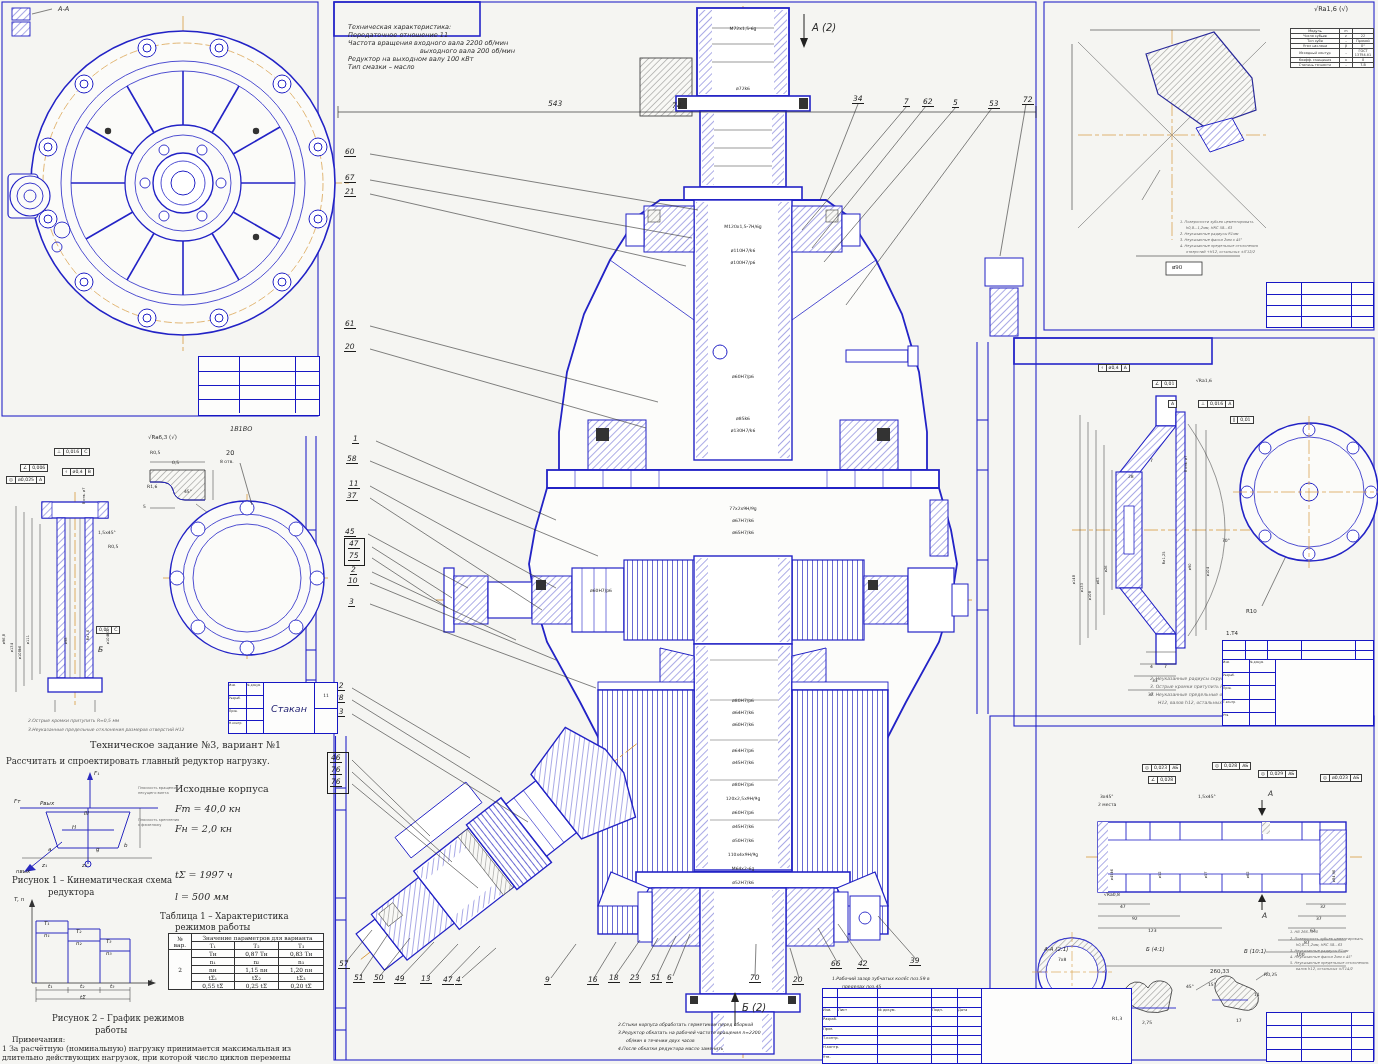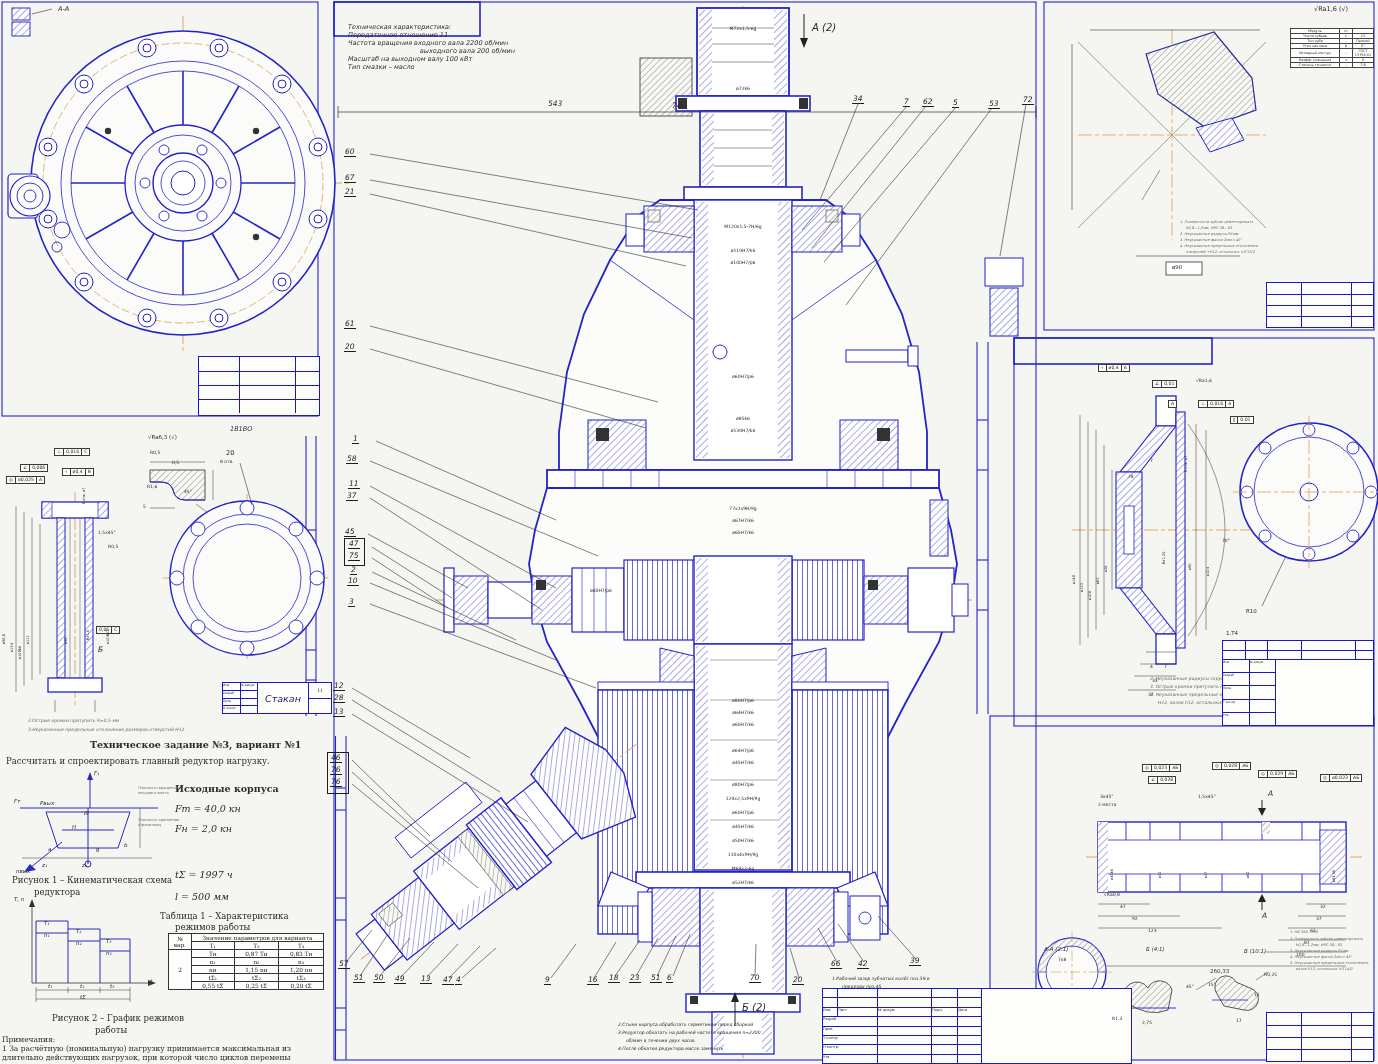--- a/index.html
+++ b/index.html
@@ -2,21 +2,21 @@
 <html><head>
 <meta charset="utf-8">
 <style>
   html,body{margin:0;padding:0;background:#dcdcda;}
   #canvas{position:relative;width:1378px;height:1064px;background:#f5f5f2;overflow:hidden;
           font-family:"DejaVu Sans",sans-serif;color:#2b2b2b;}
   #art{position:absolute;left:0;top:0;}
   .t{position:absolute;white-space:nowrap;line-height:1.15;}
   .t3{font-size:3.6px}.t4{font-size:4.5px}.t5{font-size:5.5px}.t6{font-size:6.5px}
   .t7{font-size:7.5px}.t8{font-size:8.5px}.t9{font-size:9.5px}.t10{font-size:10px}
-  .it{font-style:italic}.bold{font-weight:bold}
+  .it{font-style:italic}.bold{font-weight:normal}
   .ser{font-family:"DejaVu Serif",serif}
   .gray{color:#6a6a6a}
   .ctr{transform:translateX(-50%)}
   .rot{transform:rotate(-90deg);transform-origin:0 100%}
   .co{position:absolute;font-size:7.5px;font-style:italic;color:#1d1d1d;
       border-bottom:0.9px solid #1d1d1d;padding:0 1px;line-height:1.1;background:transparent}
   .cobox{position:absolute;border:0.9px solid #1d1d1d}
   .gdt{position:absolute;display:flex;align-items:stretch;border:0.9px solid #3a3a3a;
        background:#fcfcfa;font-size:4.6px;line-height:1.4}
   .gdt span{padding:0 2px;border-left:0.9px solid #3a3a3a}
@@ -528,21 +528,21 @@
   </g>
 </svg>
 
 <span class="t t6 it" style="left:58px;top:6px">А-А</span>
 
 <div>
   <span class="t t6 it" style="left:348px;top:24px">Техническая характеристика:</span>
   <span class="t t6 it" style="left:348px;top:32px">Передаточное отношение 11</span>
   <span class="t t6 it" style="left:348px;top:40px">Частота вращения входного вала 2200 об/мин</span>
   <span class="t t6 it" style="left:420px;top:48px">выходного вала 200 об/мин</span>
-  <span class="t t6 it" style="left:348px;top:56px">Масштаб на выходном валу 100 кВт</span>
+  <span class="t t6 it" style="left:348px;top:56px">Редуктор на выходном валу 100 кВт</span>
   <span class="t t6 it" style="left:348px;top:64px">Тип смазки – масло</span>
 </div>
 
 <span class="t t10 it" style="left:812px;top:22px">А (2)</span>
 <span class="t t10 it" style="left:742px;top:1002px">Б (2)</span>
 <span class="t t7 it" style="left:548px;top:100px">543</span>
 <span class="t t7 it" style="left:672px;top:102px">74</span>
 
 <span class="co" style="left:852px;top:95px">34</span>
 <span class="co" style="left:903px;top:98px">7</span>
@@ -721,21 +721,21 @@
 <span class="t t3 rot" style="left:14px;top:648px">ø134</span>
 <span class="t t3 rot" style="left:22px;top:655px">ø108k6</span>
 <span class="t t3 rot" style="left:30px;top:640px">ø111</span>
 <span class="t t3 rot" style="left:68px;top:640px">ø98</span>
 <span class="t t3 rot" style="left:90px;top:636px">Ra1,6</span>
 <span class="t t3 rot" style="left:110px;top:640px">ø104Н7</span>
 <span class="t t4" style="left:98px;top:530px">1,5х45°</span>
 <span class="t t4" style="left:108px;top:544px">R0,5</span>
 <span class="t t7 it" style="left:98px;top:646px">Б</span>
 
-<div class="tb" style="left:222px;top:682px;width:110px;height:32px;display:flex">
+<div class="tb" style="left:228px;top:682px;width:110px;height:52px;display:flex">
   <div style="width:34px;display:flex;flex-direction:column;font-size:3px;border-right:0.9px solid #1717c4">
     <div class="tbrow" style="flex:1;border-top:none">
           <div class="tbc" style="flex:1">Изм.</div>
           <div class="tbc" style="flex:1">№ докум.</div>
         </div>
     <div class="tbrow" style="flex:1">
           <div class="tbc" style="flex:1">Разраб.</div>
           <div class="tbc" style="flex:1"></div>
         </div>
     <div class="tbrow" style="flex:1">
@@ -781,26 +781,26 @@
 
 <div>
   <span class="t t9 ser bold" style="left:90px;top:740px">Техническое задание №3, вариант №1</span>
   <span class="t t8 ser" style="left:6px;top:757px">Рассчитать и спроектировать главный редуктор нагрузку.</span>
   <span class="t t9 ser bold" style="left:175px;top:784px">Исходные корпуса</span>
   <span class="t t9 ser it" style="left:175px;top:804px">Fт = 40,0 кн</span>
   <span class="t t9 ser it" style="left:175px;top:824px">Fн = 2,0 кн</span>
   <span class="t t9 ser it" style="left:175px;top:870px">tΣ = 1997 ч</span>
   <span class="t t9 ser it" style="left:175px;top:892px">l = 500 мм</span>
   <span class="t t8 ser" style="left:12px;top:876px">Рисунок 1 – Кинематическая схема</span>
-  <span class="t t8 ser" style="left:34px;top:888px">редуктора</span>
+  <span class="t t8 ser" style="left:48px;top:888px">редуктора</span>
   <span class="t t8 ser" style="left:160px;top:912px">Таблица 1 – Характеристика</span>
   <span class="t t8 ser" style="left:175px;top:923px">режимов работы</span>
   <span class="t t8 ser" style="left:52px;top:1014px">Рисунок 2 – График режимов</span>
   <span class="t t8 ser" style="left:95px;top:1026px">работы</span>
-  <span class="t t7 ser" style="left:2px;top:1036px">Примечания:</span>
+  <span class="t t7 ser" style="left:12px;top:1036px">Примечания:</span>
   <span class="t t7 ser" style="left:2px;top:1045px">1 За расчётную (номинальную) нагрузку принимается максимальная из</span>
   <span class="t t7 ser" style="left:2px;top:1054px">длительно действующих нагрузок, при которой число   циклов перемены</span>
 
   <span class="t t5 it" style="left:94px;top:770px">F₁</span>
   <span class="t t5 it" style="left:14px;top:798px">Fт</span>
   <span class="t t5 it" style="left:40px;top:800px">Pвых</span>
   <span class="t t5 it" style="left:84px;top:810px">III</span>
   <span class="t t5 it" style="left:72px;top:824px">H</span>
   <span class="t t5 it" style="left:48px;top:846px">a</span>
   <span class="t t5 it" style="left:96px;top:846px">g</span>

